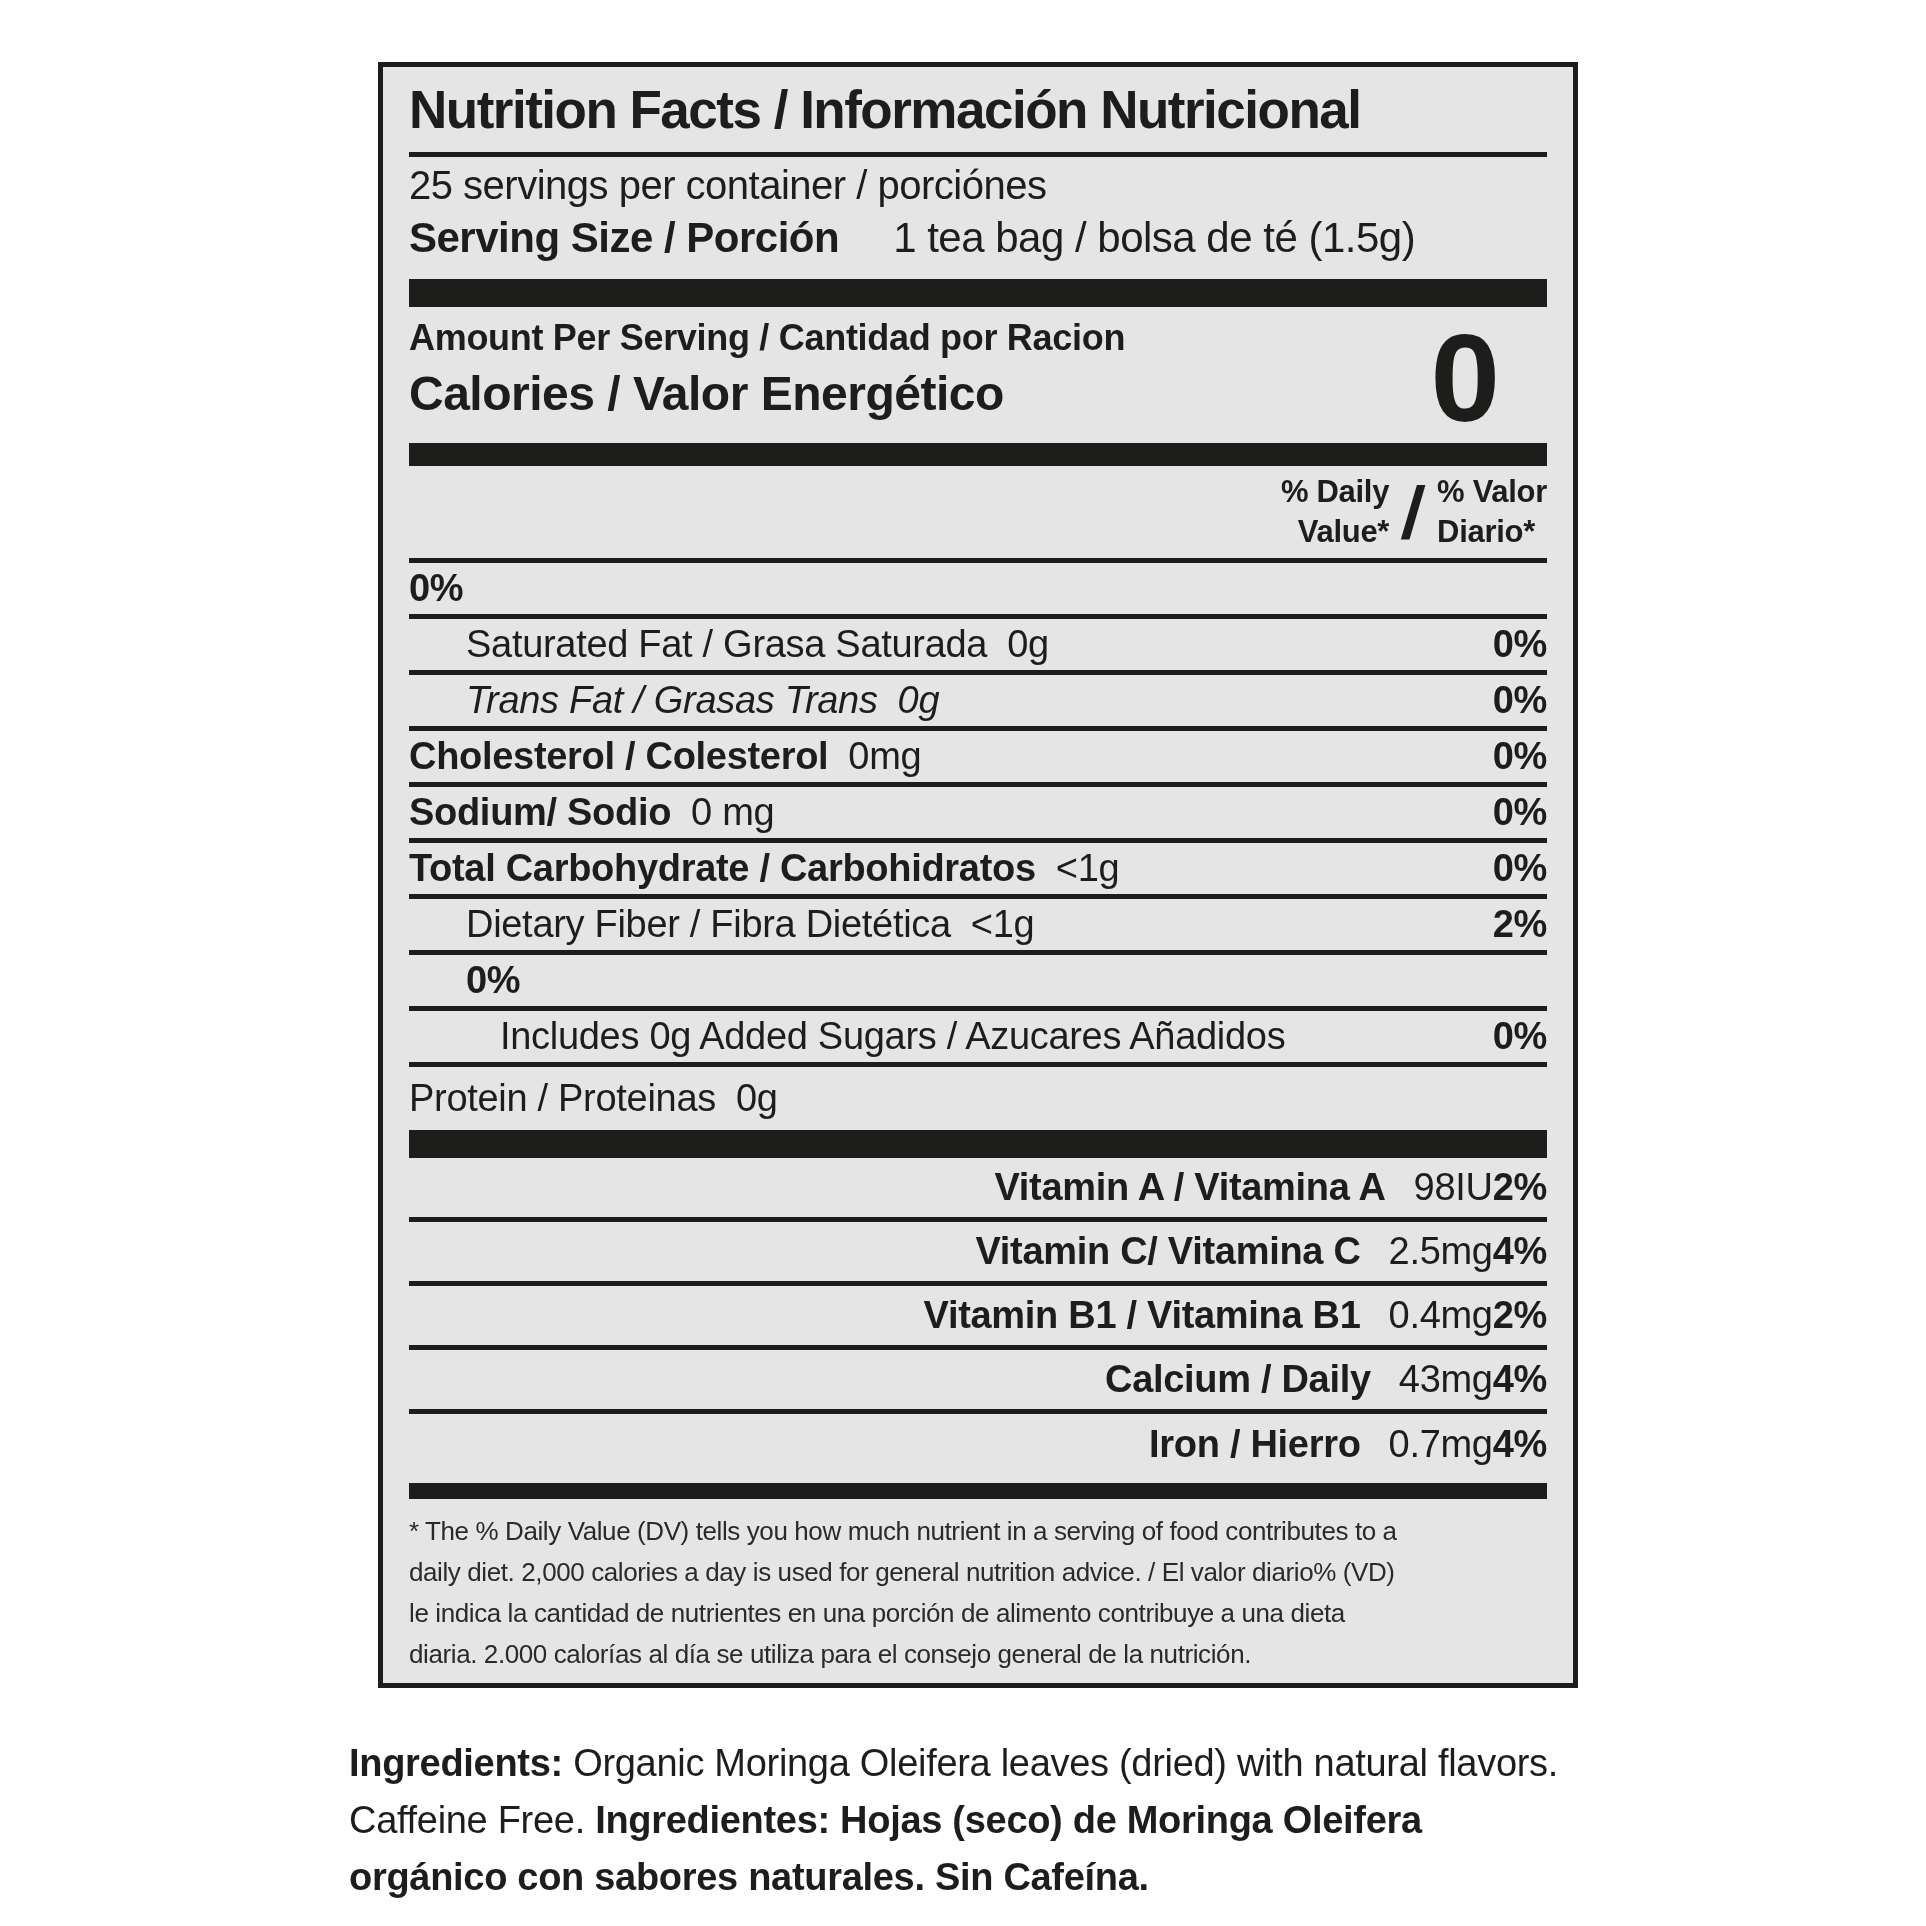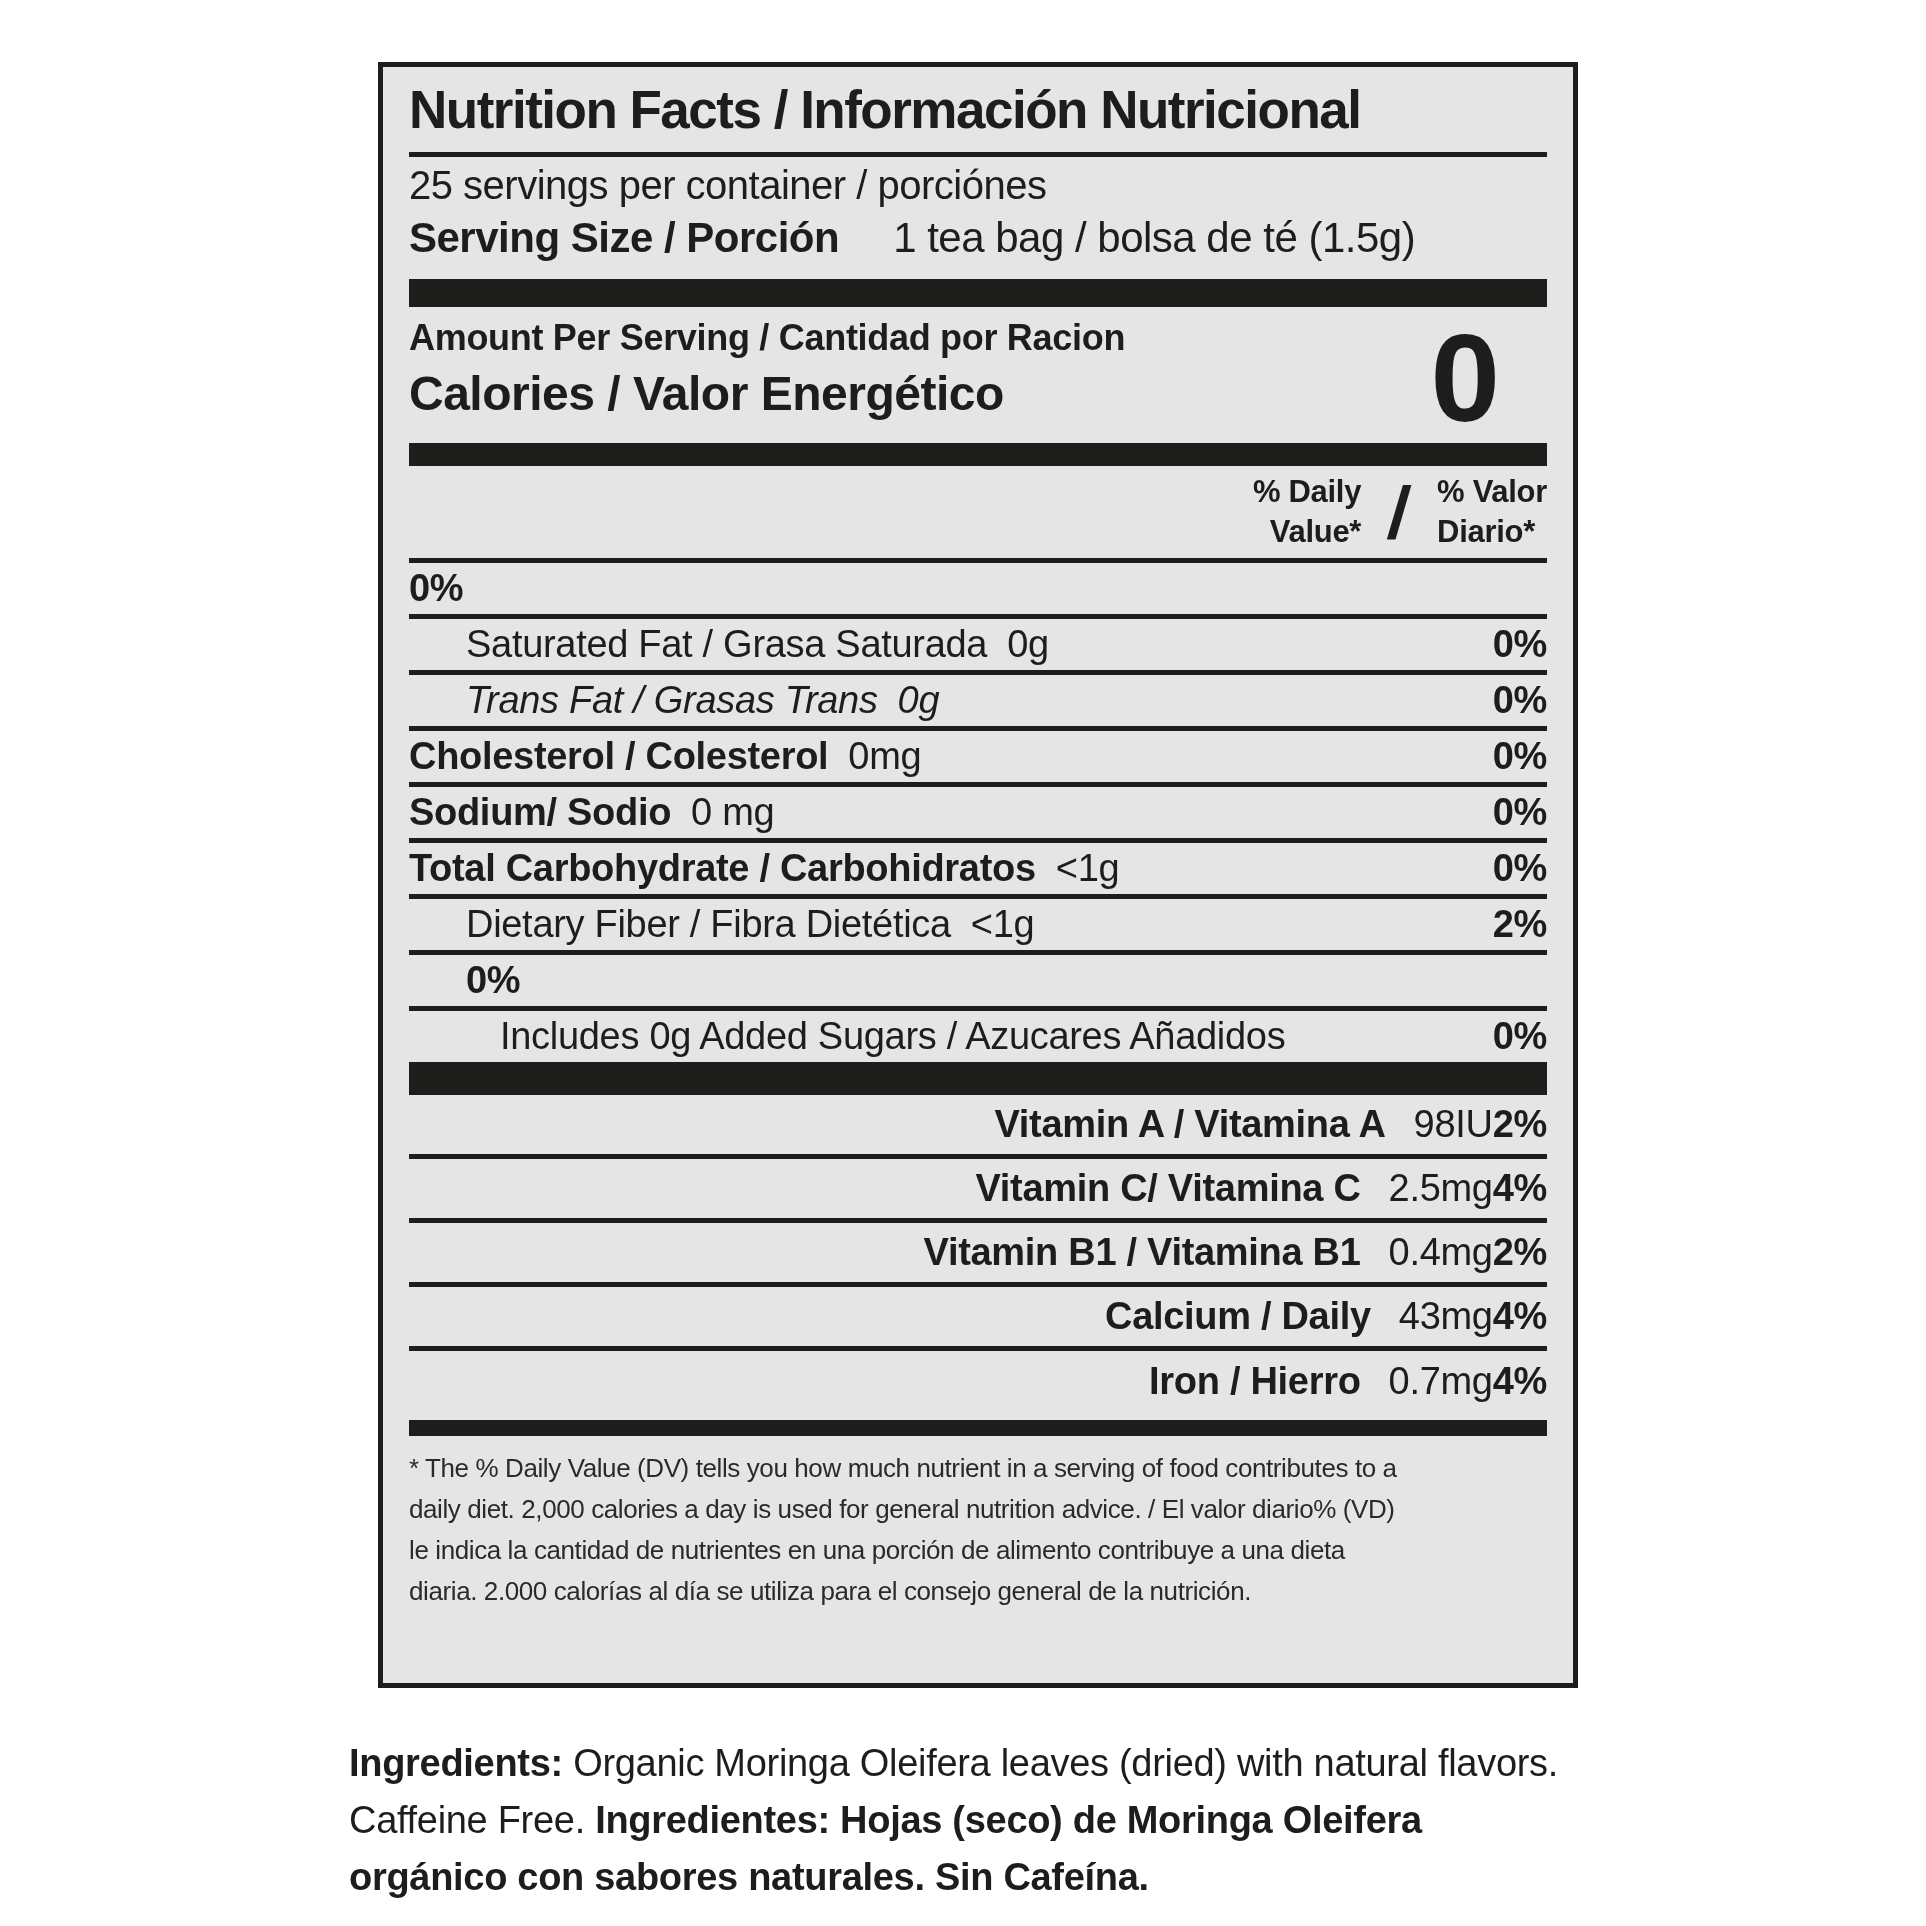--- a/index.html
+++ b/index.html
@@ -27,21 +27,21 @@
   .bar3{height:28px;}
   .bar4{margin-top:8px;height:16px;}
   .amount-line{margin-top:10px;font-size:36px;line-height:42px;font-weight:700;letter-spacing:-0.3px;}
   .calories-line{margin-top:6px;font-size:48px;line-height:57px;font-weight:700;letter-spacing:-0.5px;}
   .calories-zero{
     position:absolute;top:248px;right:73px;font-size:125px;line-height:1;
     font-weight:700;
   }
   .dv-header{
     margin-top:6px;display:flex;justify-content:flex-end;align-items:center;
-    font-size:31px;line-height:40px;font-weight:700;letter-spacing:-0.3px;gap:14px;
+    font-size:31px;line-height:40px;font-weight:700;letter-spacing:-0.3px;
   }
   .dv-col-en{text-align:right;}
   .dv-col-es{text-align:left;}
   .dv-slash{
     font-size:73px;font-weight:700;line-height:73px;margin:0 14px;
     transform:skewX(-6deg);
   }
   .rule{height:5px;background:#1d1d1b;}
   .rule-dv{margin-top:6px;}
   .r{
@@ -143,20 +143,24 @@
       <span class="nm"><span>Dietary Fiber / Fibra Dietética</span><span class="amt">&lt;1g</span></span>
       <span class="dv">2%</span>
     </div>
     <div class="r ind1">
       <span class="dv">0%</span>
     </div>
     <div class="r ind2">
       <span class="nm"><span>Includes 0g Added Sugars / Azucares Añadidos</span><span class="amt"></span></span>
       <span class="dv">0%</span>
     </div>
+    <div class="r protein">
+      <span class="nm"><span>Protein / Proteinas</span><span class="amt">0g</span></span>
+      <span class="dv"></span>
+    </div>
 
     <div class="bar bar3"></div>
 
     <div class="vr">
       <span class="nm"><span>Vitamin A / Vitamina A</span><span class="amt">98IU</span></span>
       <span class="dv">2%</span>
     </div>
     <div class="vr">
       <span class="nm"><span>Vitamin C/ Vitamina C</span><span class="amt">2.5mg</span></span>
       <span class="dv">4%</span>

